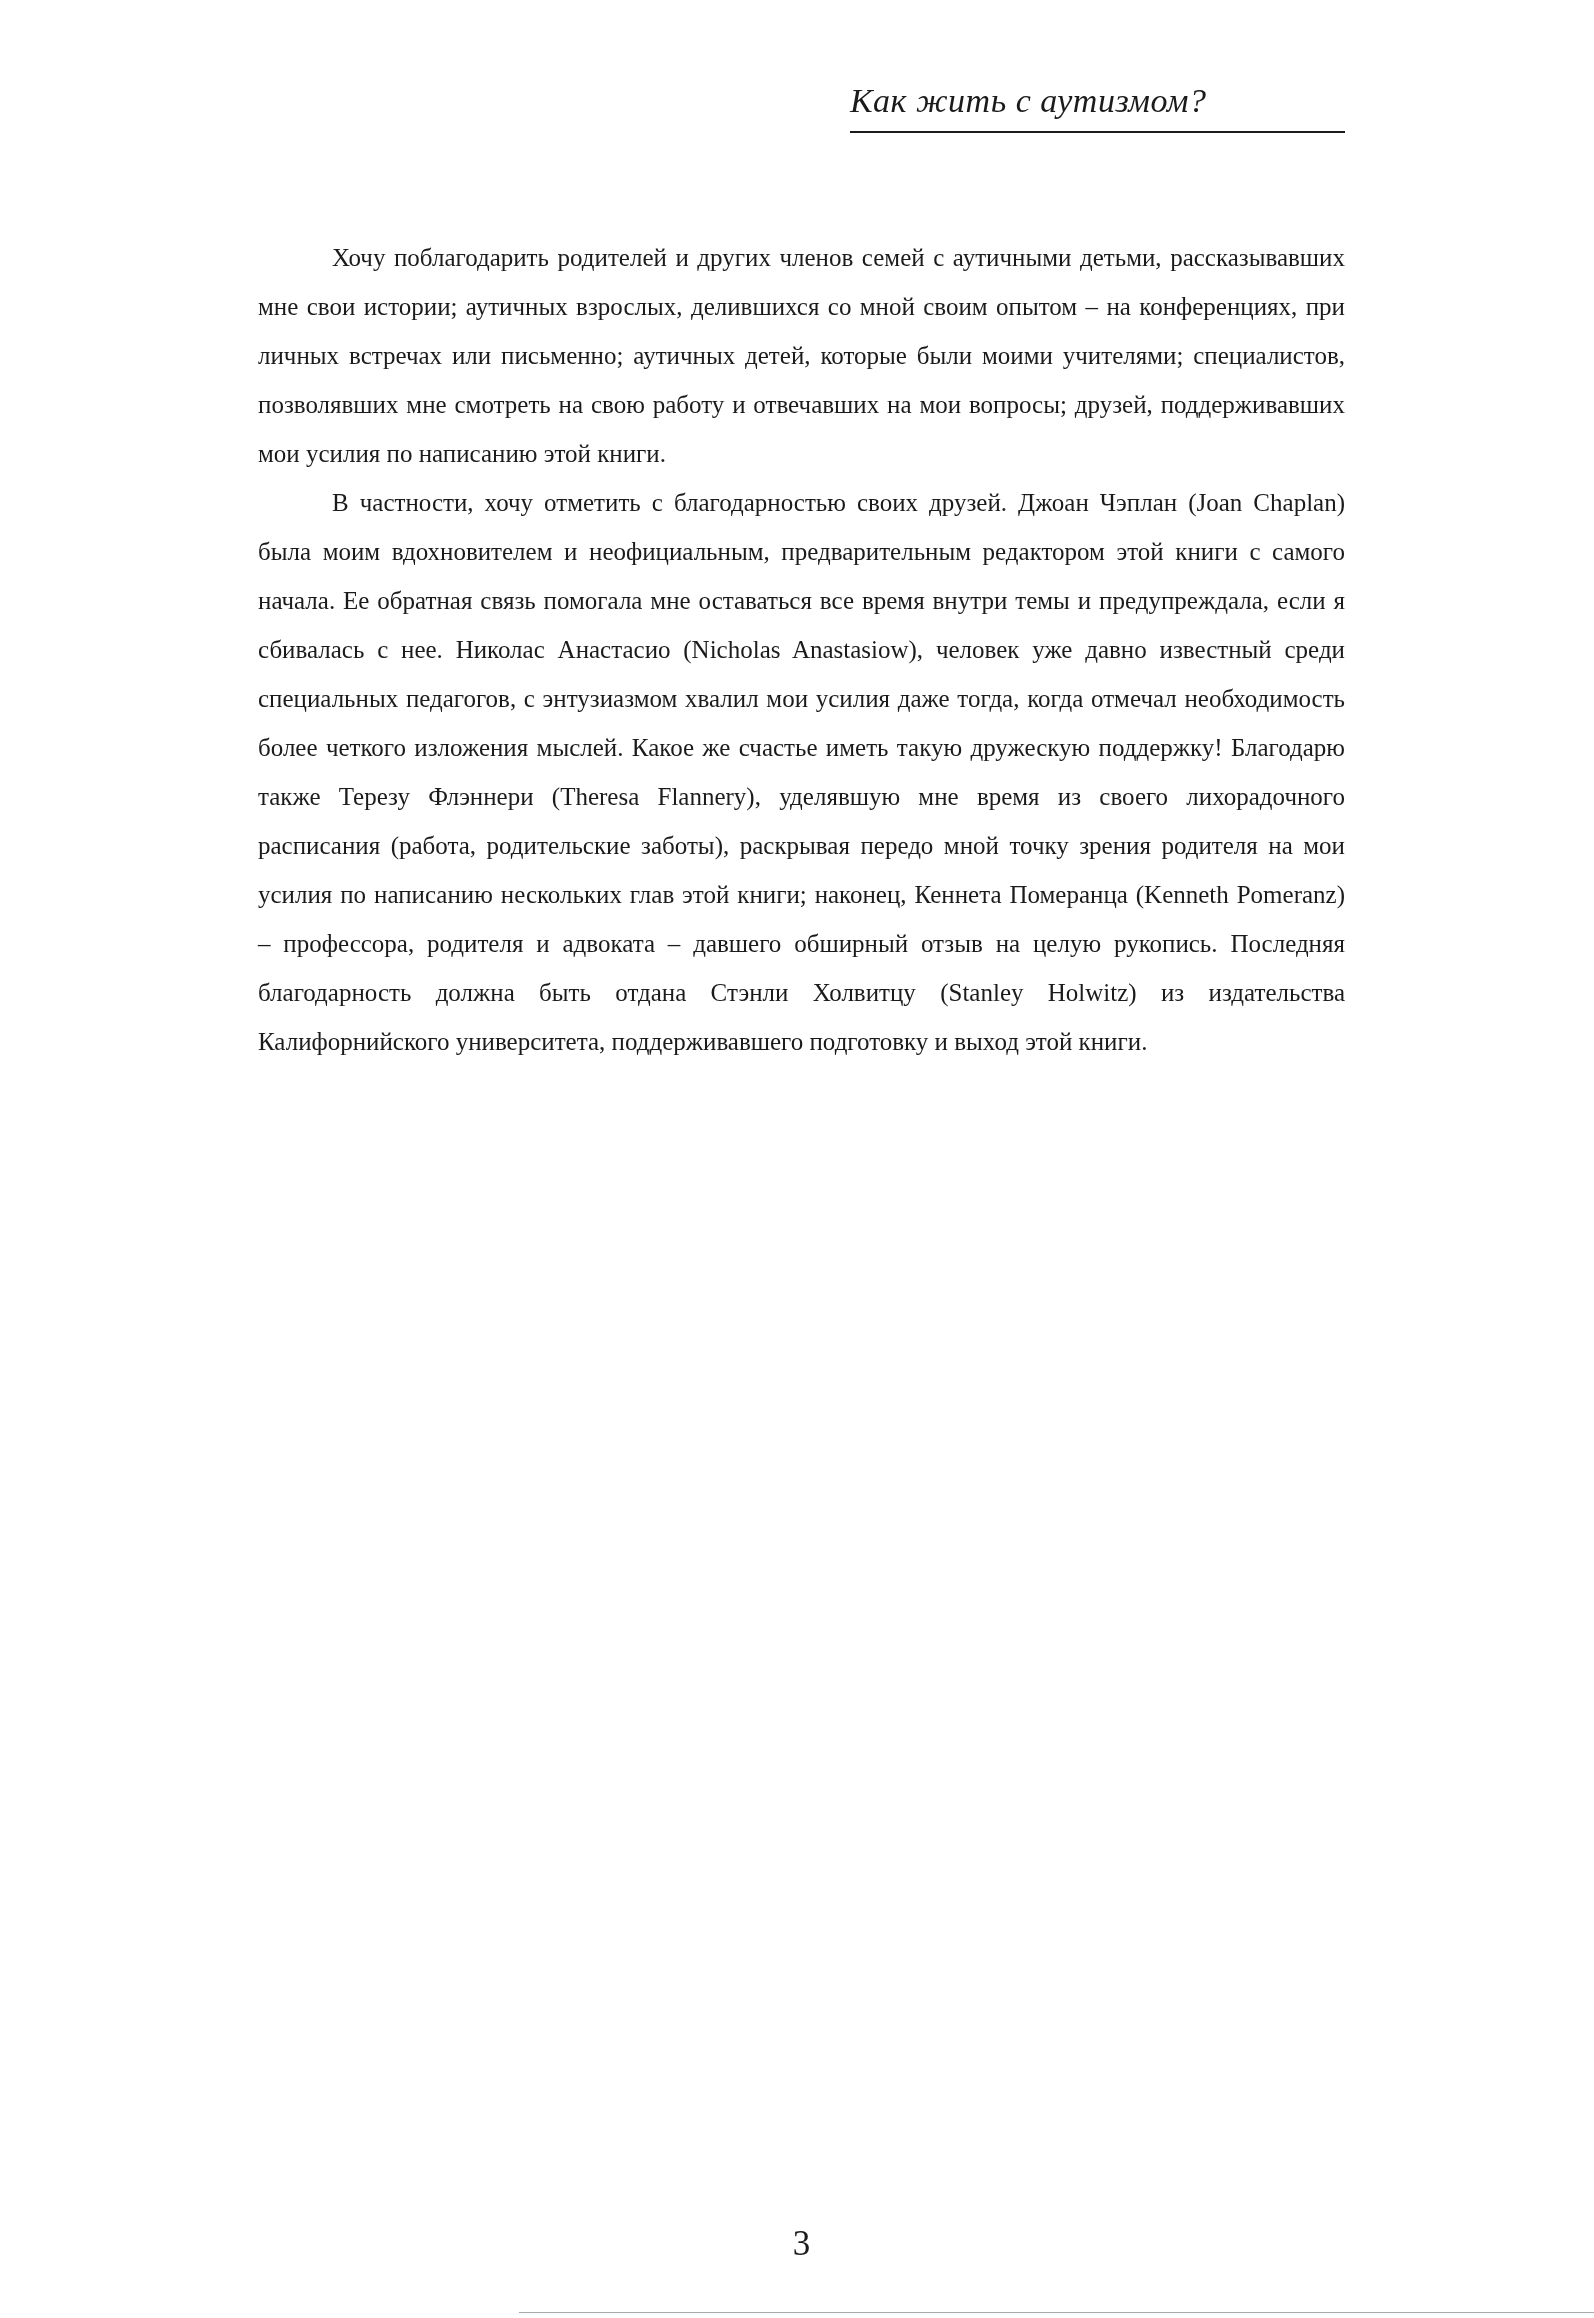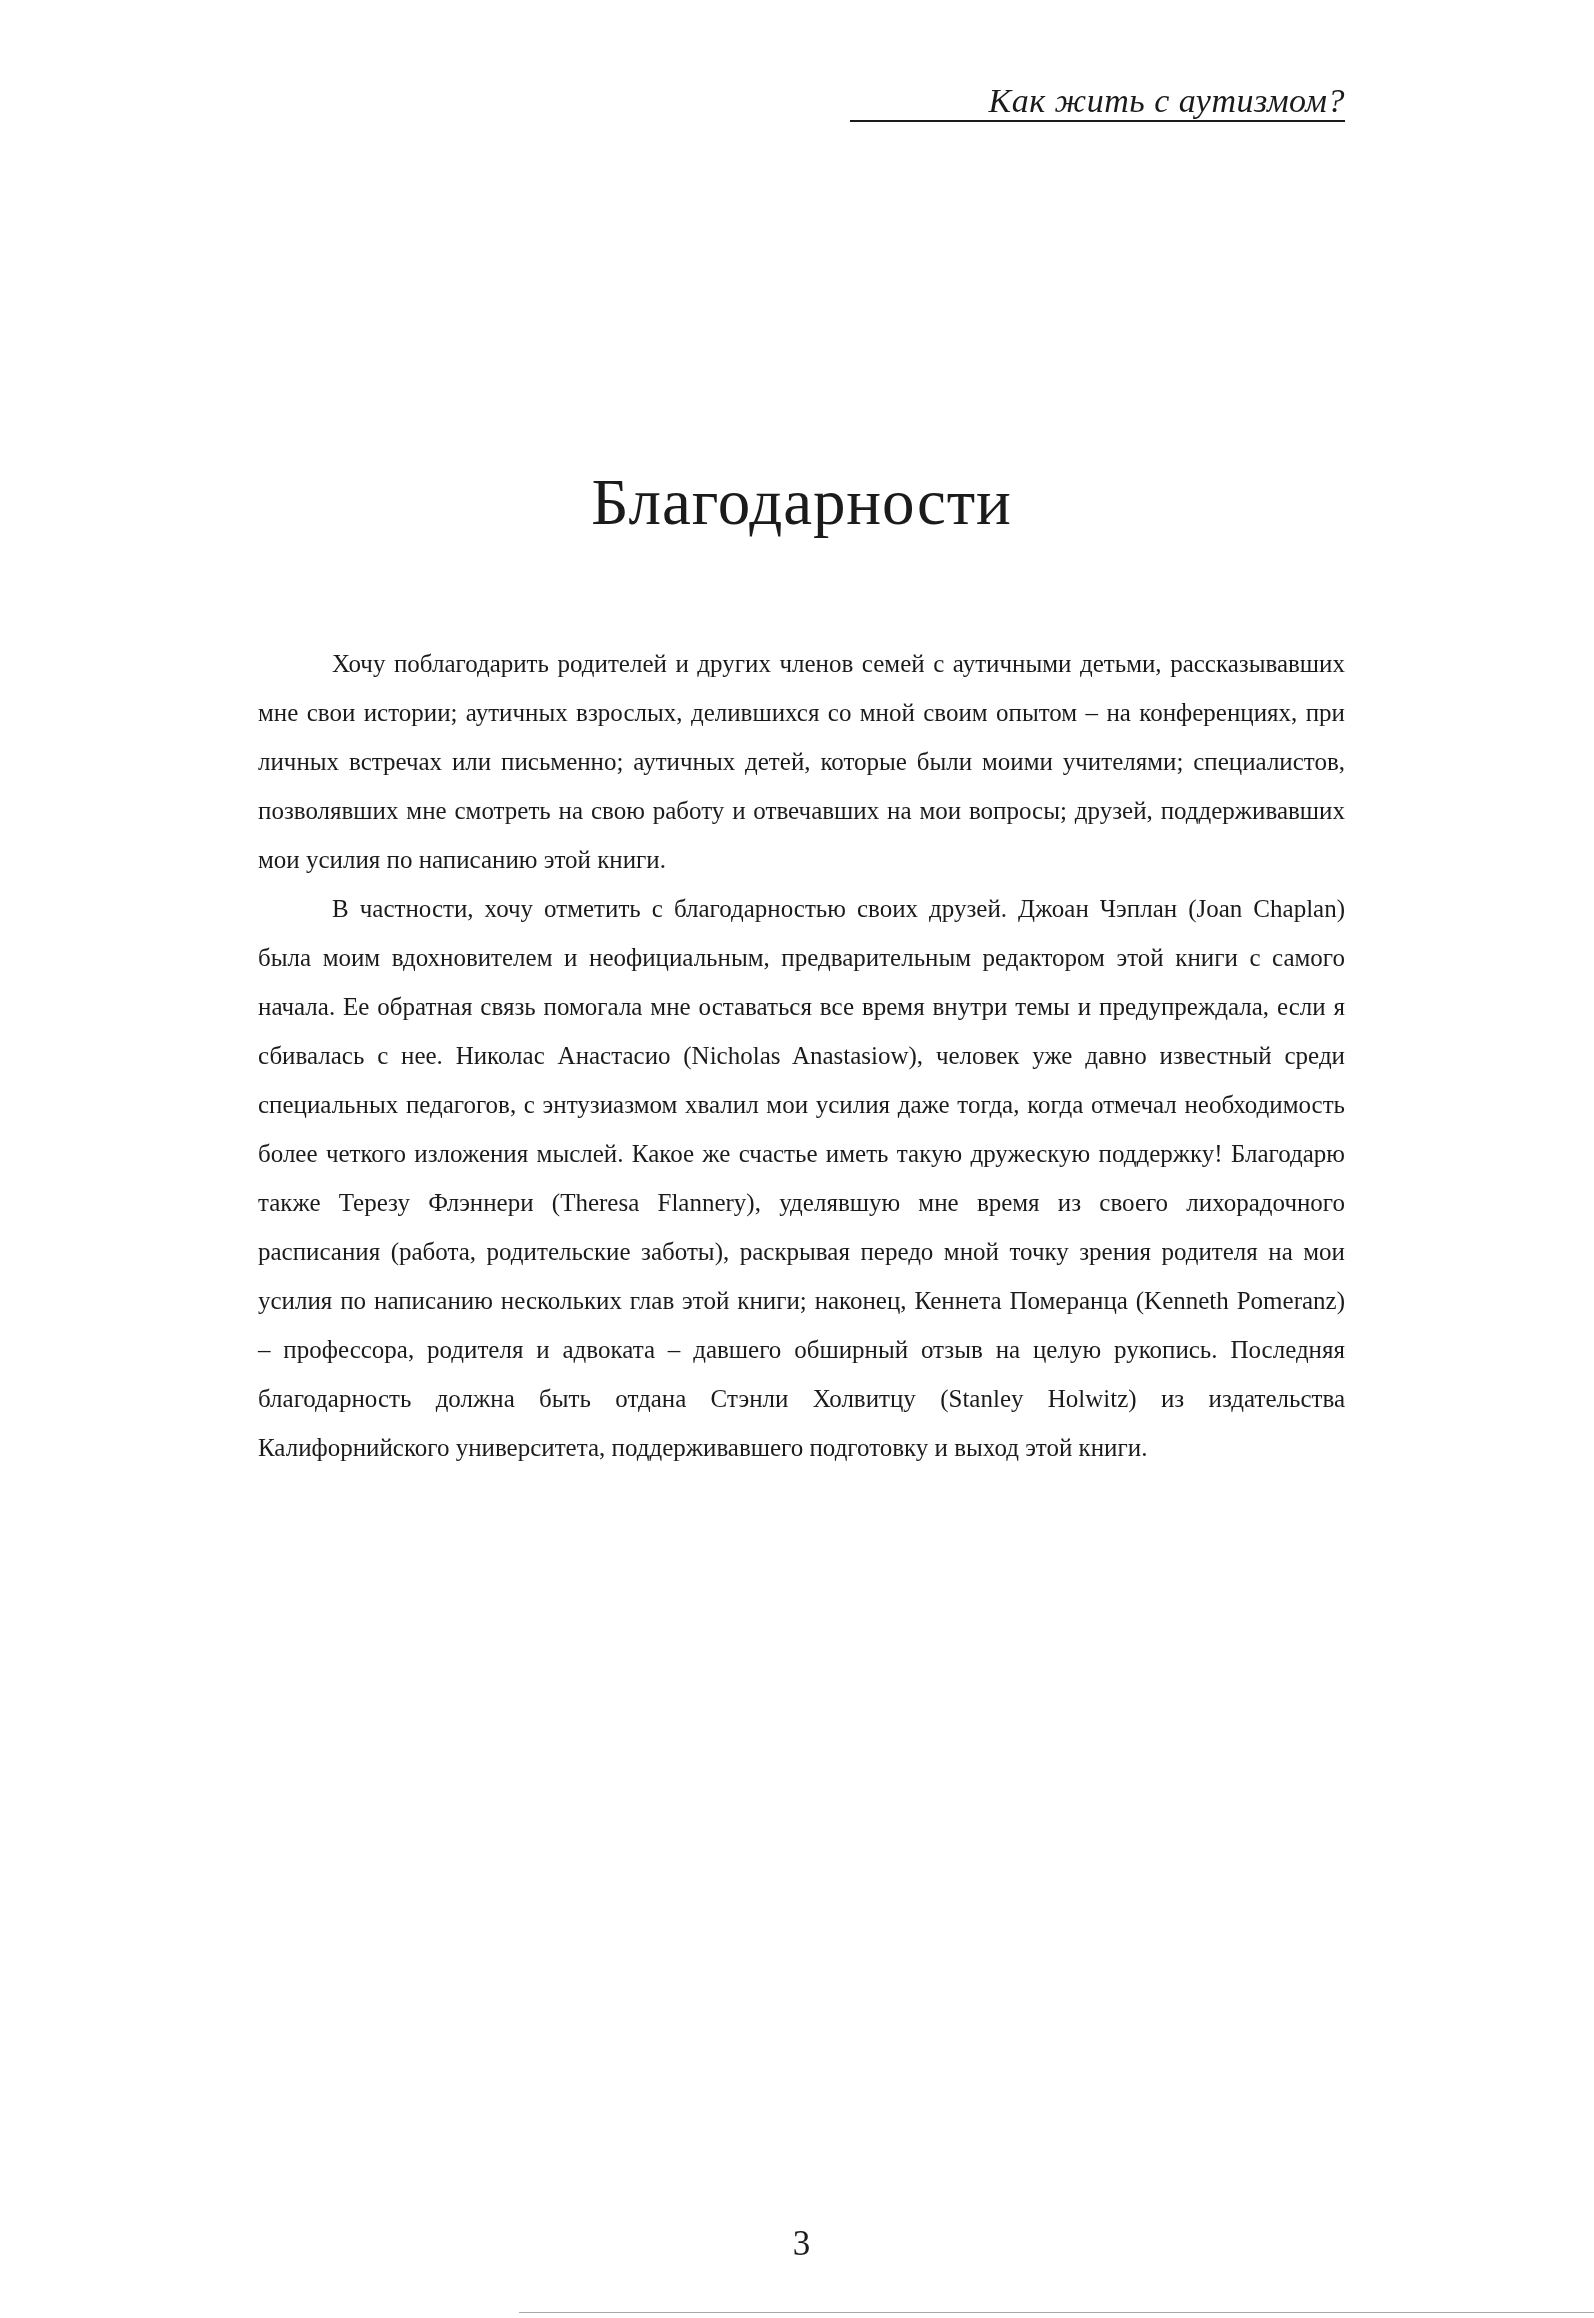--- a/index.html
+++ b/index.html
@@ -21,21 +21,22 @@
     left: 258px;
     top: 0;
     width: 1087px;
   }
   .running-header {
     margin-top: 82px;
   }
   .header-rule-box {
     width: 495px;
     margin-left: auto;
-    text-align: right;
+    text-align: left;
+    padding-bottom: 11px;
     border-bottom: 2.8px solid #1b1b1b;
   }
   .header-text {
     font-style: italic;
     font-size: 34px;
     letter-spacing: 0.5px;
     white-space: nowrap;
   }
   .chapter-title {
     margin: 345px 0 0 0;
@@ -78,21 +79,20 @@
 
 <div class="page">
   <div class="content">
 
     <div class="running-header">
       <div class="header-rule-box">
         <span class="header-text">Как жить с аутизмом?</span>
       </div>
     </div>
 
-    <h1 class="chapter-title">Благодарности</h1>
 
     <div class="body-text">
       <p>Хочу поблагодарить родителей и других членов семей с аутичными детьми, рассказывавших мне свои истории; аутичных взрослых, делившихся со мной своим опытом – на конференциях, при личных встречах или письменно; аутичных детей, которые были моими учителями; специалистов, позволявших мне смотреть на свою работу и отвечавших на мои вопросы; друзей, поддерживавших мои усилия по написанию этой книги.</p>
       <p>В частности, хочу отметить с благодарностью своих друзей. Джоан Чэплан (Joan Chaplan) была моим вдохновителем и неофициальным, предварительным редактором этой книги с самого начала. Ее обратная связь помогала мне оставаться все время внутри темы и предупреждала, если я сбивалась с нее. Николас Анастасио (Nicholas Anastasiow), человек уже давно известный среди специальных педагогов, с энтузиазмом хвалил мои усилия даже тогда, когда отмечал необходимость более четкого изложения мыслей. Какое же счастье иметь такую дружескую поддержку! Благодарю также Терезу Флэннери (Theresa Flannery), уделявшую мне время из своего лихорадочного расписания (работа, родительские заботы), раскрывая передо мной точку зрения родителя на мои усилия по написанию нескольких глав этой книги; наконец, Кеннета Померанца (Kenneth Pomeranz) – профессора, родителя и адвоката – давшего обширный отзыв на целую рукопись. Последняя благодарность должна быть отдана Стэнли Холвитцу (Stanley Holwitz) из издательства Калифорнийского университета, поддерживавшего подготовку и выход этой книги.</p>
     </div>
 
     <div class="page-number">3</div>
   </div>
 
   <div class="scan-edge-line"></div>

